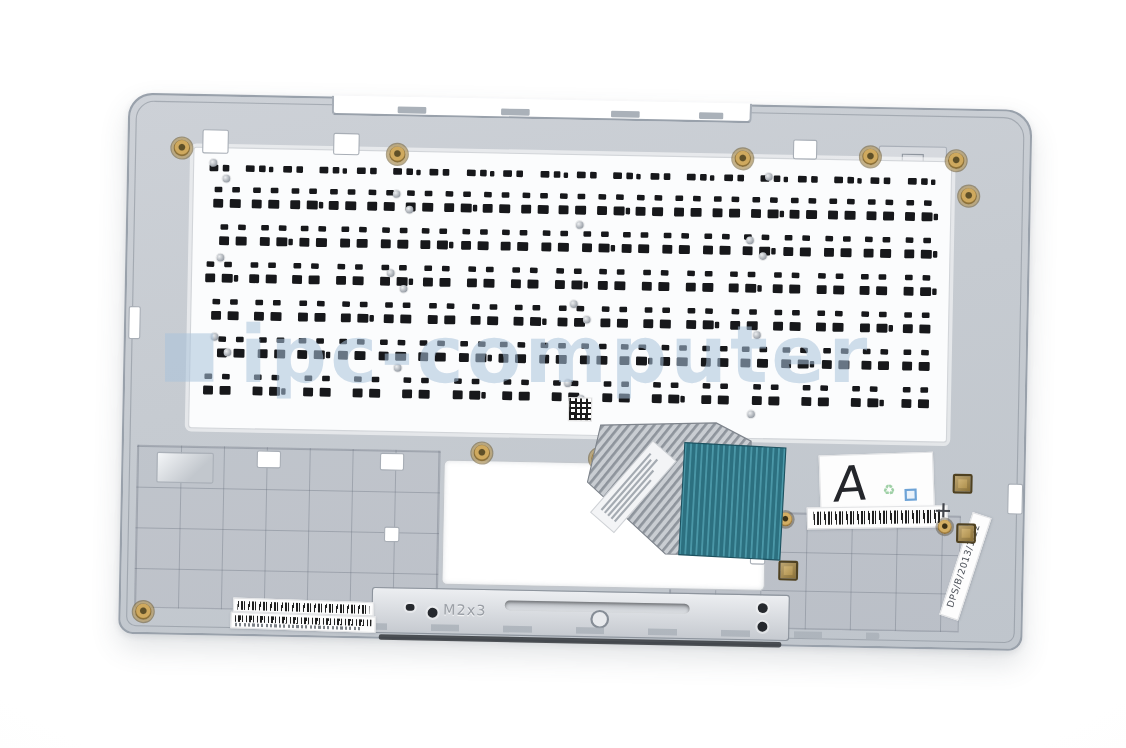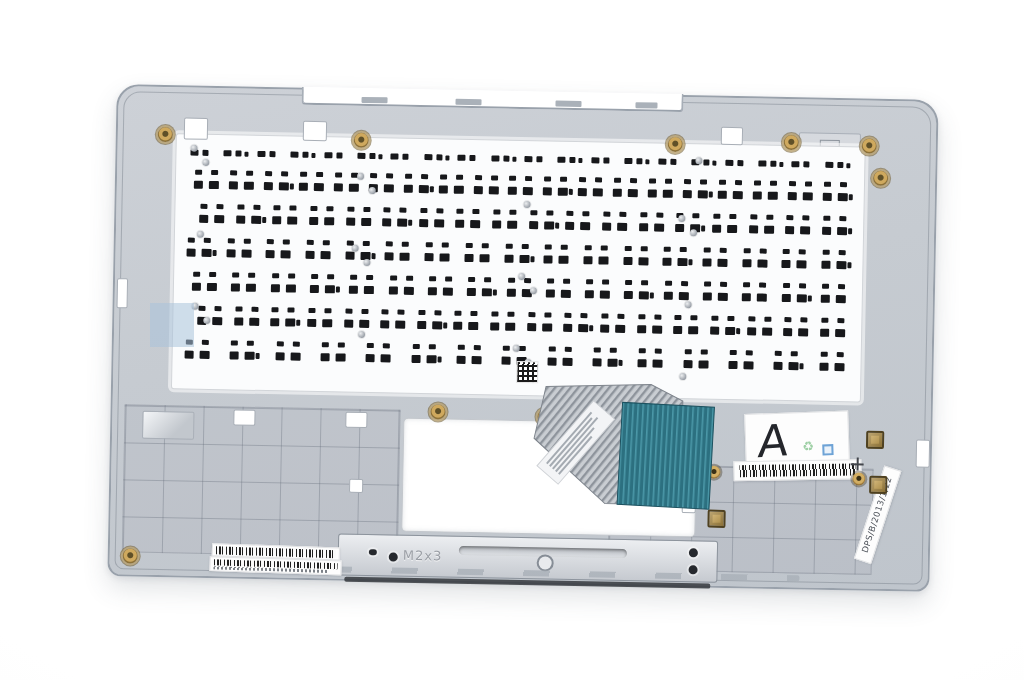--- a/index.html
+++ b/index.html
@@ -1017,14 +1017,14 @@
       <span class="abs cutout" style="position: absolute; left: 121px; top: 321px; width: 20px; height: 14px;"></span>
       <span class="abs cutout" style="position: absolute; left: 233px; top: 321px; width: 20px; height: 14px;"></span>
       <span class="abs cutout" style="position: absolute; left: 571px; top: 388px; width: 12px; height: 26px;"></span>
       <span class="abs cutout" style="position: absolute; left: 2px; top: 192px; width: 9px; height: 28px;"></span>
       <span class="abs cutout" style="position: absolute; left: 804px; top: 338px; width: 12px; height: 26px;"></span>
       <span class="abs cutout" style="position: absolute; left: 238px; top: 388px; width: 12px; height: 12px;"></span>
     </div>
 </div>
 
 <div class="abs watermark">
-  <span class="sq"></span>
+  <span class="sq"></span><span>ipc-computer</span>
 </div>
 
 </body></html>

